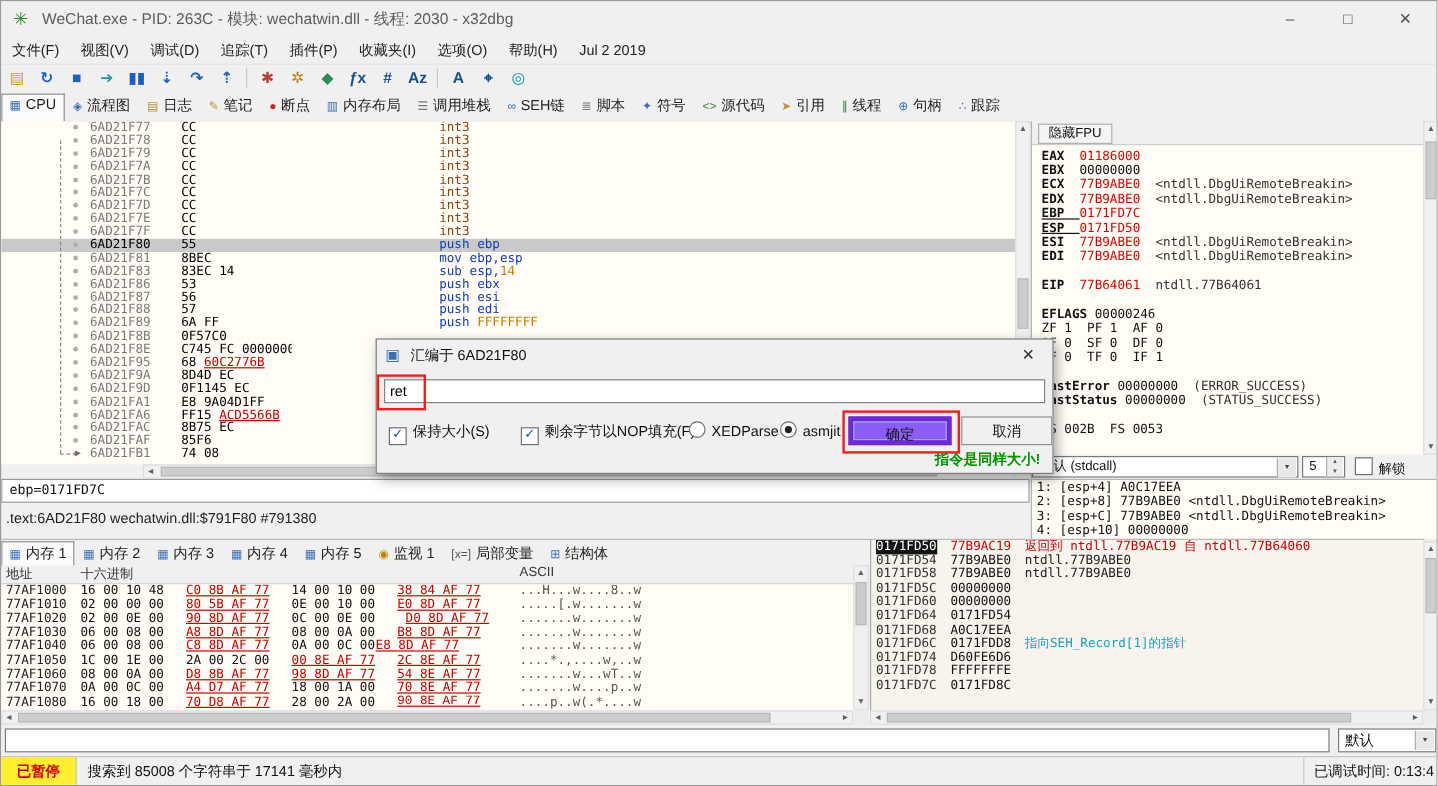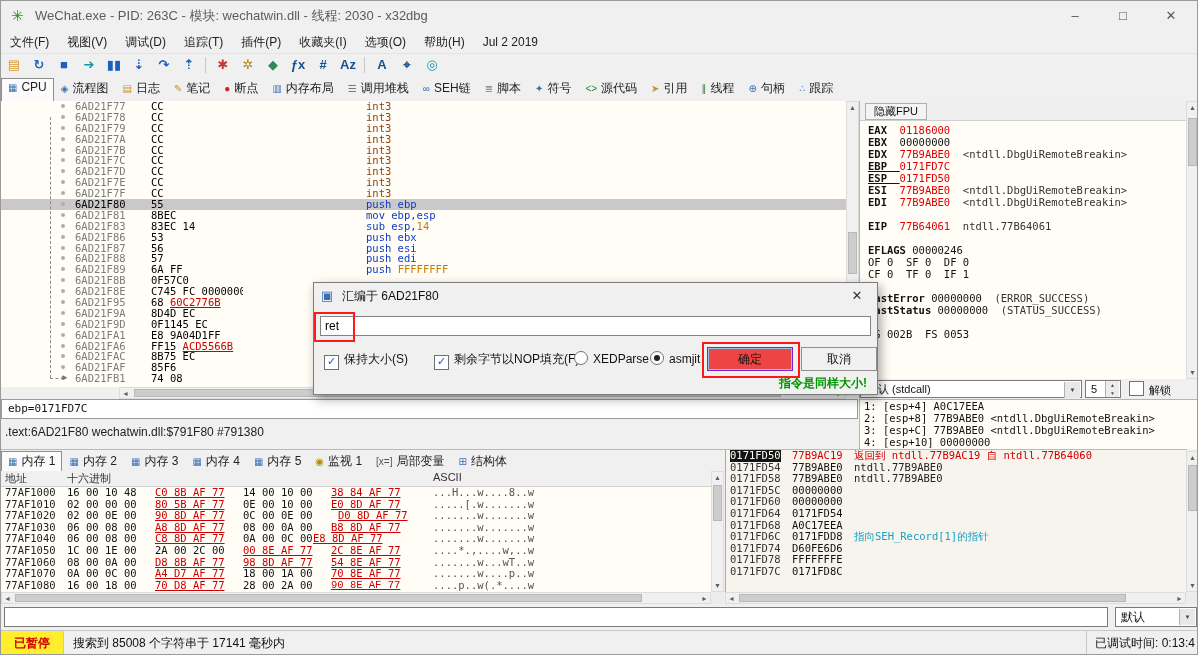--- a/index.html
+++ b/index.html
@@ -103,21 +103,21 @@
   #dlgtitle{position:absolute;left:0;top:0;width:100%;height:26px}
   #dlgicon{position:absolute;left:7px;top:5px;font-size:13px;color:#3b6fb5}
   #dlgcaption{position:absolute;left:28px;top:0;line-height:26px;font-size:12px;color:#111}
   #dlgclose{position:absolute;right:8px;top:0;width:24px;height:26px;text-align:center;line-height:26px;color:#333;font-size:13px}
   #dlginput{position:absolute;left:6px;top:33px;width:551px;height:20px;border:1px solid #828282;background:#fff;font-size:12px;padding:0 4px;box-sizing:border-box}
   .dlgrow{position:absolute;top:68px;font-size:12px;white-space:nowrap}
   .cb{display:inline-block;width:13px;height:13px;background:#fff;border:1px solid #707070;margin-right:5px;vertical-align:-2px;text-align:center;line-height:11px;font-size:11px;color:#1a56c4;font-weight:bold}
   .rb{display:inline-block;width:12px;height:12px;border-radius:50%;background:#fff;border:1px solid #707070;margin-right:5px;vertical-align:-2px;position:relative}
   .rb.on::after{content:"";position:absolute;left:3px;top:3px;width:6px;height:6px;border-radius:50%;background:#222}
   .btn{position:absolute;top:64px;height:24px;font-size:12px;text-align:center;line-height:22px;background:#f0f0f0;border:1px solid #8f8f8f;box-sizing:border-box}
-  .btn.default{border:1px solid #6d28d9;box-shadow:inset 0 0 0 1px #9ec1e8;background:#ef4444}
+  .btn.default{border:4px solid #6d28d9;box-shadow:inset 0 0 0 1px #9ec1e8;background:#8b5cf6}
   #okbtn{left:393px;width:86px}
   #cancelbtn{left:487px;width:76px}
   #dlghint{position:absolute;right:10px;top:92px;color:#009600;font-weight:bold;font-size:12px}
   
   .anno{position:absolute;border:2px solid #ff1a1a;z-index:70}
   #anno-input{left:313px;top:311px;width:37px;height:26px}
   #anno-ok{left:701px;top:341px;width:94px;height:32px}
 </style>
 </head>
 <body>
@@ -169,29 +169,31 @@
   <div id="jumpline"></div>
   <div id="jumpfoot"></div>
   <span id="jumparrow">►</span>
 
   <div id="registers">
     <div id="fpustrip"></div>
     <div id="hidefpu">隐藏FPU</div>
     <div id="regrows">
         <div class="rrow"><span class="rname">EAX  </span><span class="rval chg">01186000</span></div>
         <div class="rrow"><span class="rname">EBX  </span><span class="rval">00000000</span></div>
+        <div class="rrow"><span class="rname">ECX  </span><span class="rval chg">77B9ABE0</span><span class="rcom">  &lt;ntdll.DbgUiRemoteBreakin&gt;</span></div>
         <div class="rrow"><span class="rname">EDX  </span><span class="rval chg">77B9ABE0</span><span class="rcom">  &lt;ntdll.DbgUiRemoteBreakin&gt;</span></div>
         <div class="rrow"><span class="rname u">EBP  </span><span class="rval chg">0171FD7C</span></div>
         <div class="rrow"><span class="rname u">ESP  </span><span class="rval chg">0171FD50</span></div>
         <div class="rrow"><span class="rname">ESI  </span><span class="rval chg">77B9ABE0</span><span class="rcom">  &lt;ntdll.DbgUiRemoteBreakin&gt;</span></div>
         <div class="rrow"><span class="rname">EDI  </span><span class="rval chg">77B9ABE0</span><span class="rcom">  &lt;ntdll.DbgUiRemoteBreakin&gt;</span></div>
         <div class="rrow"></div>
         <div class="rrow"><span class="rname">EIP  </span><span class="rval chg">77B64061</span><span class="rcom">  ntdll.77B64061</span></div>
         <div class="rrow"></div>
         <div class="rrow"><span class="rname">EFLAGS </span><span class="rval">00000246</span></div>
+        <div class="rrow"><span class="rflags">ZF 1  PF 1  AF 0</span></div>
         <div class="rrow"><span class="rflags">OF 0  SF 0  DF 0</span></div>
         <div class="rrow"><span class="rflags">CF 0  TF 0  IF 1</span></div>
         <div class="rrow"></div>
         <div class="rrow"><span class="rname">LastError </span><span class="rval">00000000</span><span class="rcom">  (ERROR_SUCCESS)</span></div>
         <div class="rrow"><span class="rname">LastStatus </span><span class="rval">00000000</span><span class="rcom">  (STATUS_SUCCESS)</span></div>
         <div class="rrow"></div>
         <div class="rrow"><span class="rflags">GS 002B  FS 0053</span></div>
       </div>
   </div>
 

